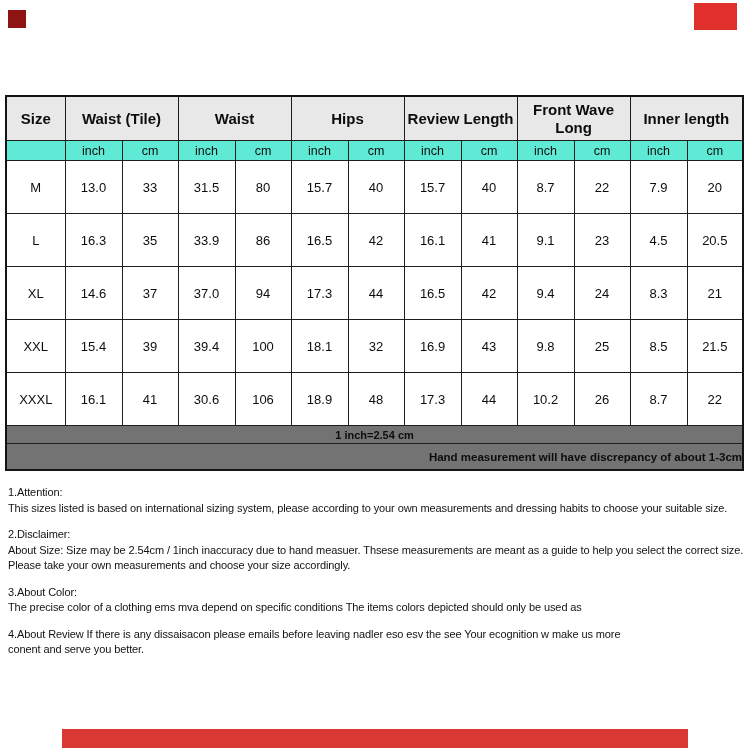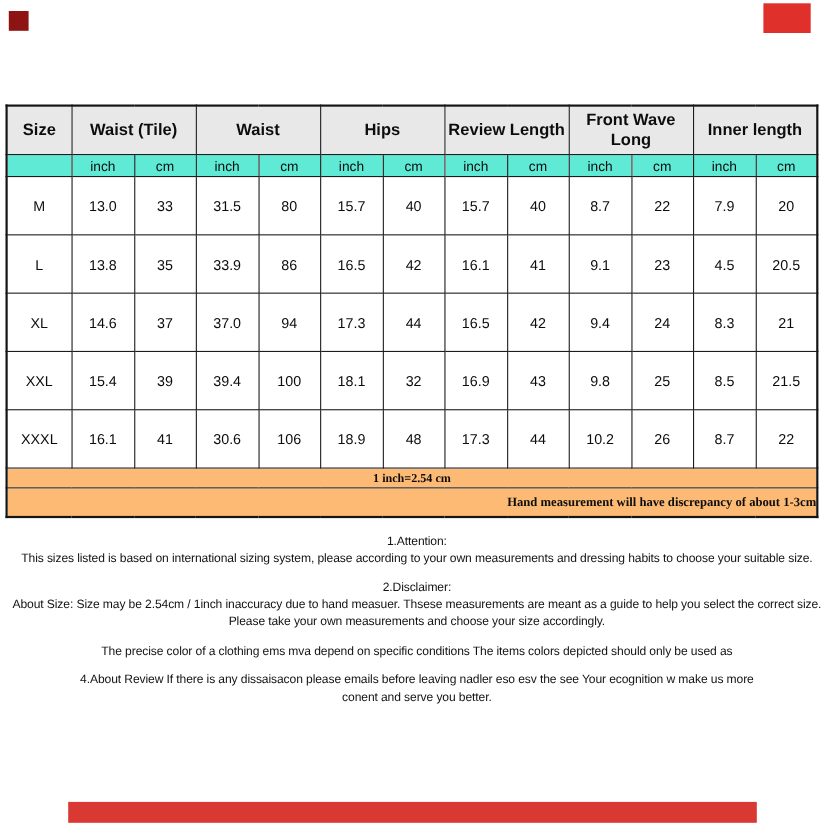--- a/index.html
+++ b/index.html
@@ -31,33 +31,33 @@
   .group-head{
     background:#e8e8e8;font-weight:700;font-size:15px;height:43px;line-height:1.15;
   }
   .unit-head{
     background:#5eead4;font-weight:400;font-size:12.5px;height:19px;
   }
   .data-row th,.data-row td{
     background:#ffffff;font-weight:400;font-size:13px;height:52px;
   }
   .note-row td{
-    font-family:Liberation Serif, serif;
-    font-weight:700;background:#fdba74;
+    font-family:Liberation Sans, sans-serif;
+    font-weight:700;background:#737373;
   }
   .note-row.first td{font-size:11px;height:17px;}
   .note-row.second td{font-size:11.5px;height:25px;text-align:right;}
 
   
   .info{
     position:absolute;left:8px;top:485px;width:742px;
     font-size:11px;letter-spacing:-0.1px;line-height:15.5px;color:#121212;
   }
   .info-section{margin-bottom:11px;}
-  .info-line{white-space:nowrap;text-align:center;}
+  .info-line{white-space:nowrap;}
 </style>
 </head>
 <body>
 
 <div class="mark mark-tl"></div>
 <div class="mark mark-tr"></div>
 <div class="mark mark-bottom"></div>
 
 <table class="size-chart">
   <colgroup>
@@ -112,21 +112,21 @@
       <td>15.7</td>
       <td>40</td>
       <td>8.7</td>
       <td>22</td>
       <td>7.9</td>
       <td>20</td>
     </tr>
 
     <tr class="data-row">
       <th>L</th>
-      <td>13.8</td>
+      <td>16.3</td>
       <td>35</td>
       <td>33.9</td>
       <td>86</td>
       <td>16.5</td>
       <td>42</td>
       <td>16.1</td>
       <td>41</td>
       <td>9.1</td>
       <td>23</td>
       <td>4.5</td>
@@ -194,19 +194,20 @@
   <div class="info-section">
     <div class="info-line">1.Attention:</div>
     <div class="info-line">This sizes listed is based on international sizing system, please according to your own measurements and dressing habits to choose your suitable size.</div>
   </div>
   <div class="info-section">
     <div class="info-line">2.Disclaimer:</div>
     <div class="info-line">About Size: Size may be 2.54cm / 1inch inaccuracy due to hand measuer. Thsese measurements are meant as a guide to help you select the correct size.</div>
     <div class="info-line">Please take your own measurements and choose your size accordingly.</div>
   </div>
   <div class="info-section">
+    <div class="info-line">3.About Color:</div>
     <div class="info-line">The precise color of a clothing ems mva depend on specific conditions The items colors depicted should only be used as</div>
   </div>
   <div class="info-section">
     <div class="info-line">4.About Review If there is any dissaisacon please emails before leaving nadler eso esv the see Your ecognition w make us more</div>
     <div class="info-line">conent and serve you better.</div>
   </div>
 </div>
 
 </body></html>

